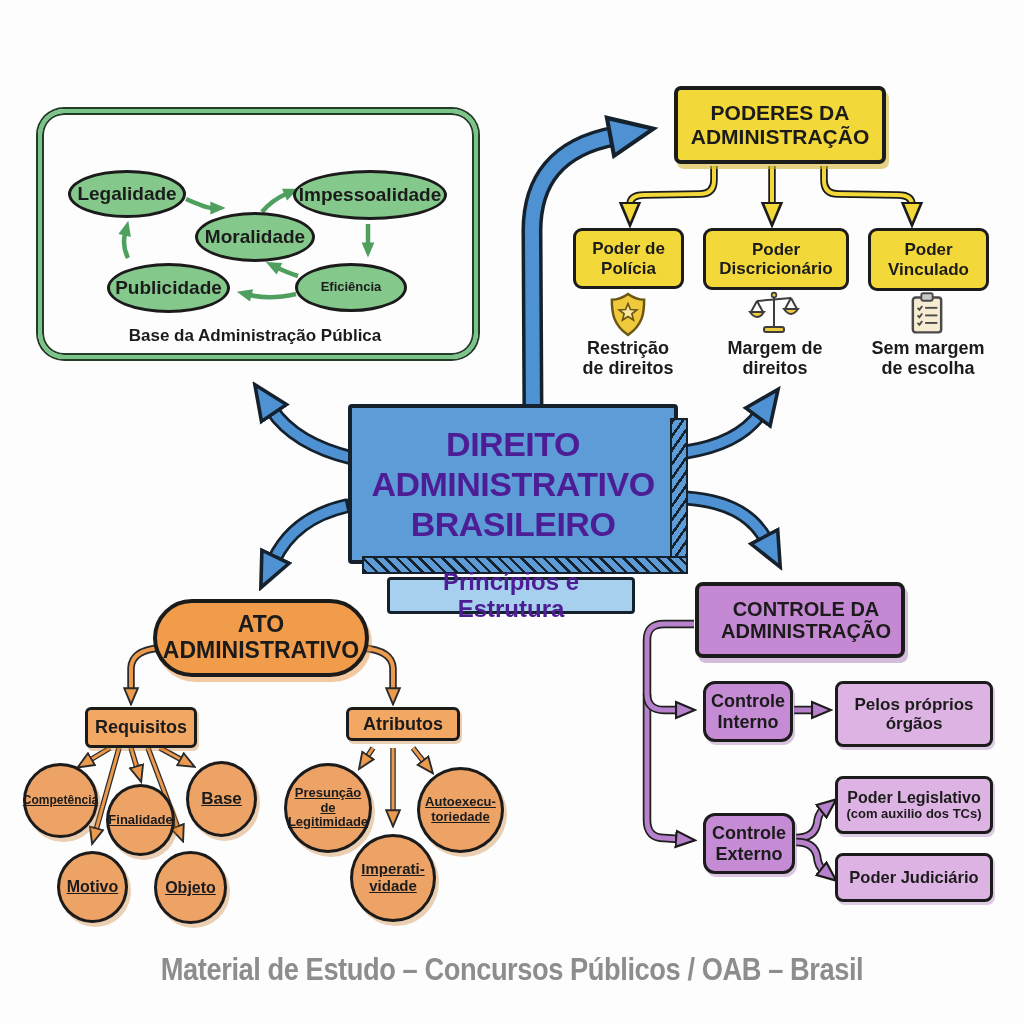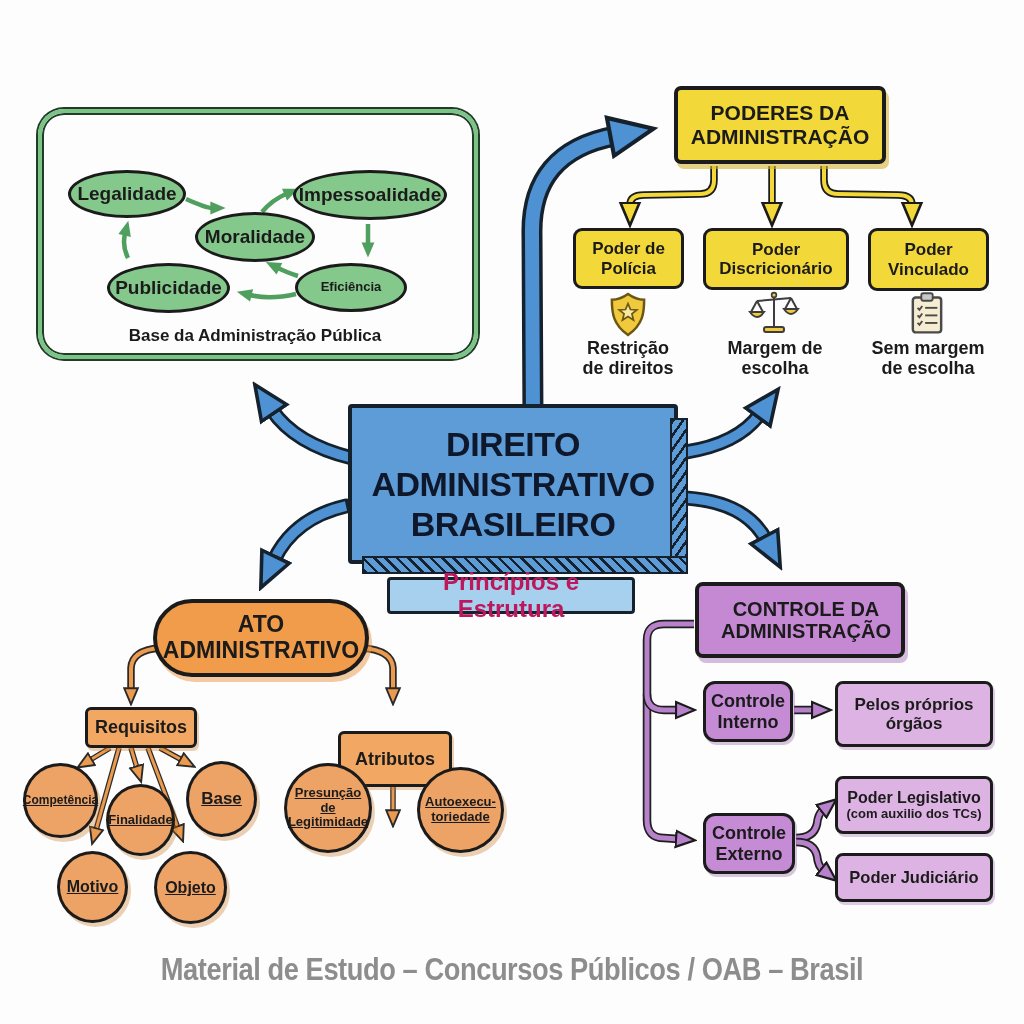--- a/index.html
+++ b/index.html
@@ -223,44 +223,44 @@
       <path d="M8 25 l2 2 l3 -4"></path>
         <line x1="16" y1="25" x2="29" y2="25"></line>
       <path d="M8 33 l2 2 l3 -4"></path>
         <line x1="16" y1="33" x2="29" y2="33"></line>
     </g>
   </svg>
 
   <div class="abs lbl" style="left:558px;top:338px;width:140px;font-size:18px;">Restrição
 de direitos</div>
   <div class="abs lbl" style="left:705px;top:338px;width:140px;font-size:18px;">Margem de
-escolha</div>
+direitos</div>
   <div class="abs lbl" style="left:858px;top:338px;width:140px;font-size:18px;">Sem margem
 de escolha</div>
 
   <div class="box bluebox" style="left:348px;top:404px;width:330px;height:160px;">
     <div class="hatch-r"></div>
     <div class="hatch-b"></div>
-    <div class="lbl" style="font-size:34px;line-height:1.18;letter-spacing:-.5px;color:#0f172a;position:relative;">DIREITO
+    <div class="lbl" style="font-size:34px;line-height:1.18;letter-spacing:-.5px;color:#4c1d95;position:relative;">DIREITO
 ADMINISTRATIVO
 BRASILEIRO</div>
   </div>
   <div class="box banner" style="left:387px;top:577px;width:248px;height:37px;">
-    <div class="lbl" style="font-size:24px;color:#be185d;">Princípios e Estrutura</div>
+    <div class="lbl" style="font-size:24px;color:#4c1d95;">Princípios e Estrutura</div>
   </div>
 
   <div class="box opill" style="left:153px;top:599px;width:216px;height:78px;">
     <div class="lbl" style="font-size:23px;">ATO
 ADMINISTRATIVO</div>
   </div>
 
   <div class="box obox" style="left:85px;top:707px;width:112px;height:41px;">
     <div class="lbl" style="font-size:18px;">Requisitos</div>
   </div>
-  <div class="box obox" style="left:338px;top:707px;width:114px;height:56px;margin-top:24px;">
+  <div class="box obox" style="left:346px;top:707px;width:114px;height:34px;">
     <div class="lbl" style="font-size:18px;">Atributos</div>
   </div>
 
   <div class="box ocircle" style="left:23px;top:763px;width:75px;height:75px;">
     <div class="lbl" style="font-size:12px;">Competência</div>
   </div>
   <div class="box ocircle" style="left:106px;top:784px;width:69px;height:72px;">
     <div class="lbl" style="font-size:13px;">Finalidade</div>
   </div>
   <div class="box ocircle" style="left:186px;top:761px;width:71px;height:76px;">
@@ -274,20 +274,24 @@
   </div>
 
   <div class="box ocircle" style="left:284px;top:763px;width:88px;height:90px;">
     <div class="lbl" style="font-size:13px;">Presunção de
 Legitimidade</div>
   </div>
   <div class="box ocircle" style="left:417px;top:767px;width:87px;height:86px;">
     <div class="lbl" style="font-size:13px;">Autoexecu-
 toriedade</div>
   </div>
+  <div class="box ocircle" style="left:350px;top:834px;width:86px;height:88px;">
+    <div class="lbl" style="font-size:15px;">Imperati-
+vidade</div>
+  </div>
 
   <div class="box phdr" style="left:695px;top:582px;width:210px;height:76px;padding-left:12px;">
     <div class="lbl" style="font-size:20px;">CONTROLE DA
 ADMINISTRAÇÃO</div>
   </div>
 
   <div class="box pbox" style="left:703px;top:681px;width:90px;height:61px;">
     <div class="lbl" style="font-size:18px;">Controle
 Interno</div>
   </div>

